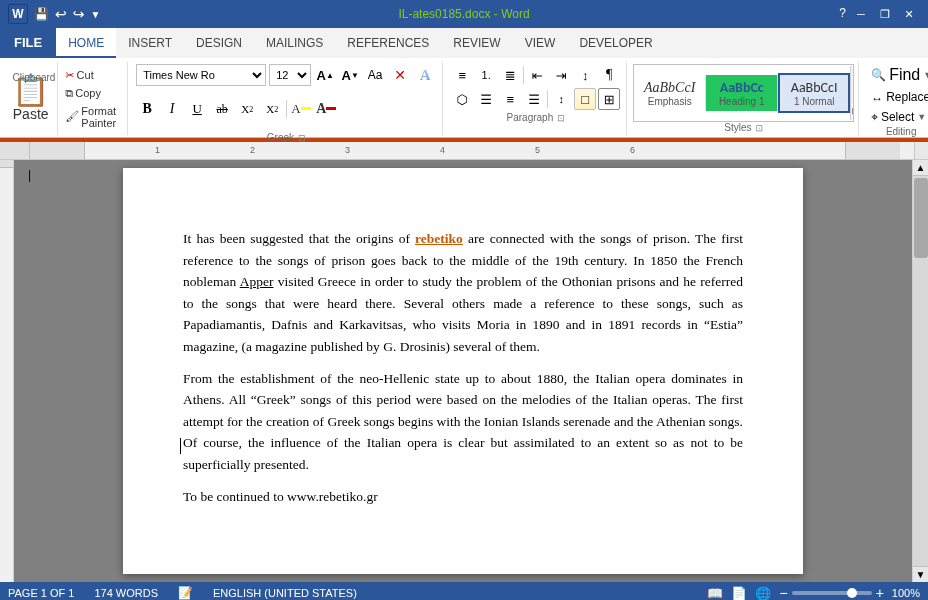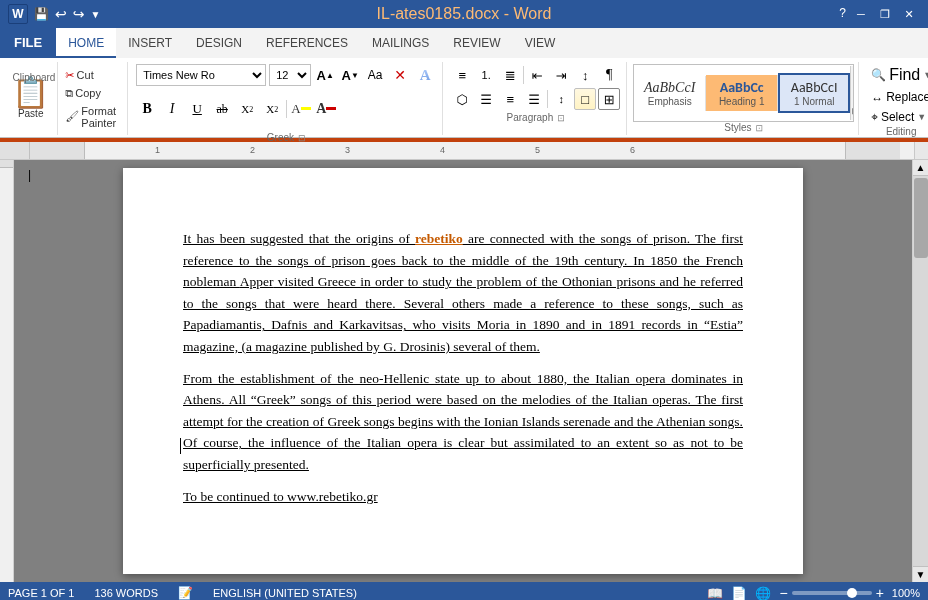--- a/index.html
+++ b/index.html
@@ -9,21 +9,21 @@
     .title-bar {
       background: #2b579a;
       height: 28px;
       display: flex;
       align-items: center;
       justify-content: space-between;
       padding: 0 8px;
       color: white;
     }
     .title-bar-left { display: flex; align-items: center; gap: 4px; }
-    .title-bar-title { flex: 1; text-align: left; font-size: 16px; color: #fdba74; position: absolute; left: 50%; transform: translateX(-50%); }
+    .title-bar-title { flex: 1; text-align: left; font-size: 12px; color: #84cc16; position: absolute; left: 50%; transform: translateX(-50%); }
     .title-bar-controls { display: flex; gap: 2px; }
     .title-btn { width: 22px; height: 18px; display: flex; align-items: center; justify-content: center; font-size: 11px; cursor: pointer; color: white; }
     .quick-access { display: flex; align-items: center; gap: 2px; }
     .qa-btn { color: white; font-size: 12px; cursor: pointer; padding: 1px 2px; }
 
     
     .file-tab {
       background: #2b579a;
       color: white;
       padding: 6px 14px;
@@ -82,21 +82,21 @@
       border: 1px solid transparent;
       background: transparent;
       cursor: pointer;
       display: flex; align-items: center; justify-content: center;
       font-size: 13px;
       border-radius: 2px;
     }
     .bold-btn { font-weight: bold; font-size: 14px; font-family: serif; }
     .italic-btn { font-style: italic; font-size: 14px; font-family: serif; }
     .underline-btn { text-decoration: underline; font-size: 13px; font-family: serif; }
-    .page { background: white; width: 680px; min-height: 380px; box-shadow: 0 2px 8px rgba(0,0,0,0.4); padding: 60px 60px 40px 60px; position: relative; text-decoration: underline; }
+    .page { background: white; width: 680px; min-height: 380px; box-shadow: 0 2px 8px rgba(0,0,0,0.4); padding: 60px 60px 40px 60px; position: relative; }
 
     
     .doc-text { font-family: 'Times New Roman', serif; font-size: 13.5px; line-height: 1.6; color: #000; }
     .doc-text p { margin-bottom: 10px; text-align: justify; }
     .link-text { color: #c55a00; font-weight: bold; text-decoration: underline; cursor: pointer; }
     .underline-word { text-decoration: underline; }
     .continued { text-align: center; }
 
     
     .status-bar {
@@ -144,32 +144,33 @@
   </div>
 </div>
 
 <div class="ribbon-wrapper">
 
   <div class="ribbon-top">
     <div class="file-tab">FILE</div>
     <div class="ribbon-tab active">HOME</div>
     <div class="ribbon-tab">INSERT</div>
     <div class="ribbon-tab">DESIGN</div>
+    <div class="ribbon-tab">MAILINGS</div>
     <div class="ribbon-tab">REFERENCES</div>
-    <div class="ribbon-tab">MAILINGS</div>
     <div class="ribbon-tab">REVIEW</div>
     <div class="ribbon-tab">VIEW</div>
+    <div class="ribbon-tab">DEVELOPER</div>
   </div>
 
   <div class="ribbon-body">
 
     <div style="display:flex;align-items:stretch;border-right:1px solid #e0e0e0;padding-right:4px;">
       <div style="display:flex;flex-direction:column;align-items:center;justify-content:center;padding:2px 8px;cursor:pointer;border-right:1px solid #e0e0e0;">
         <div style="font-size:30px;color:#2b579a;line-height:1;">📋</div>
-        <div style="font-size:10px;color:#333;">Paste</div>
+        <div style="font-size:14px;color:#333;">Paste</div>
       </div>
       <div style="display:flex;flex-direction:column;justify-content:center;padding:4px 4px;gap:3px;">
         <div class="small-btn">
             <span style="color:#c00;">✂</span> 
             <span>Cut</span>
           </div>
         <div class="small-btn">
             <span>⧉</span> 
             <span>Copy</span>
           </div>
@@ -240,21 +241,21 @@
     </div>
 
     <div style="display:flex;flex-direction:column;padding:2px 4px;border-right:1px solid #e0e0e0;min-width:230px;">
       <div style="display:flex;align-items:center;border:1px solid #c0c0c0;overflow:hidden;flex:1;">
 
         <div style="padding:4px 8px;cursor:pointer;display:flex;flex-direction:column;align-items:center;justify-content:center;min-width:72px;background:white;border-right:1px solid #e0e0e0;">
           <div style="font-size:14px;font-style:italic;font-family:'Times New Roman',serif;color:#333;">AaBbCcI</div>
           <div style="font-size:10px;color:#555;">Emphasis</div>
         </div>
 
-        <div style="padding:4px 8px;cursor:pointer;display:flex;flex-direction:column;align-items:center;justify-content:center;min-width:72px;background:#fdba74;border-right:1px solid #e0e0e0;">
+        <div style="padding:4px 8px;cursor:pointer;display:flex;flex-direction:column;align-items:center;justify-content:center;min-width:72px;background:#22c55e;border-right:1px solid #e0e0e0;">
           <div style="font-size:14px;font-weight:bold;color:#2b579a;font-family:'Calibri',sans-serif;">AaBbCc</div>
           <div style="font-size:10px;color:#555;">Heading 1</div>
         </div>
 
         <div style="padding:4px 8px;cursor:pointer;display:flex;flex-direction:column;align-items:center;justify-content:center;min-width:72px;background:#dce6f7;border:2px solid #2b579a;">
           <div style="font-size:14px;font-family:'Calibri',sans-serif;color:#333;">AaBbCcI</div>
           <div style="font-size:10px;color:#555;">1 Normal</div>
         </div>
 
         <div style="display:flex;flex-direction:column;justify-content:space-between;background:#f3f3f3;border-left:1px solid #d0d0d0;width:16px;">
@@ -338,21 +339,21 @@
     <div style="height:16px;display:flex;align-items:center;justify-content:center;font-size:10px;cursor:pointer;background:#e8e8e8;border-bottom:1px solid #c0c0c0;">▲</div>
     <div style="flex:1;background:#d8d8d8;position:relative;">
       <div style="width:14px;height:80px;background:#a8a8a8;border-radius:3px;position:absolute;top:2px;left:1px;cursor:pointer;"></div>
     </div>
     <div style="height:16px;display:flex;align-items:center;justify-content:center;font-size:10px;cursor:pointer;background:#e8e8e8;border-top:1px solid #c0c0c0;">▼</div>
   </div>
 </div>
 
 <div class="status-bar">
   <span>PAGE 1 OF 1</span>
-  <span>136 WORDS</span>
+  <span>174 WORDS</span>
   <span style="font-size:12px;">📝</span>
   <span>ENGLISH (UNITED STATES)</span>
   <div class="status-right">
     <span title="Read Mode" style="font-size:13px;">📖</span>
     <span title="Print Layout" style="font-size:13px;">📄</span>
     <span title="Web Layout" style="font-size:13px;">🌐</span>
     <div style="display:flex;align-items:center;gap:4px;">
       <span style="cursor:pointer;font-size:14px;">−</span>
       <div class="zoom-slider">
         <div class="zoom-thumb"></div>

